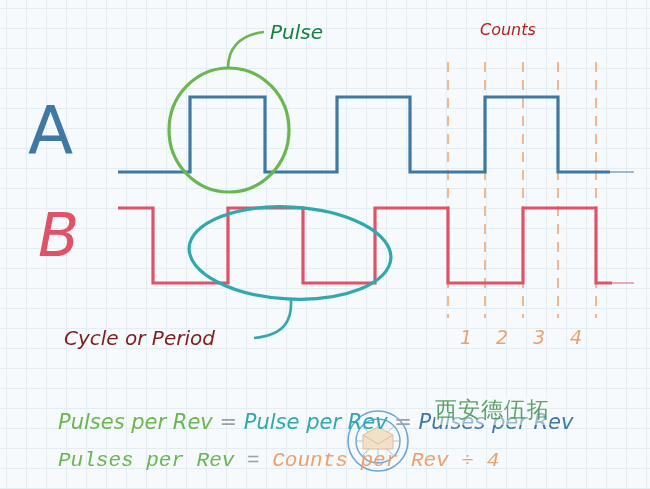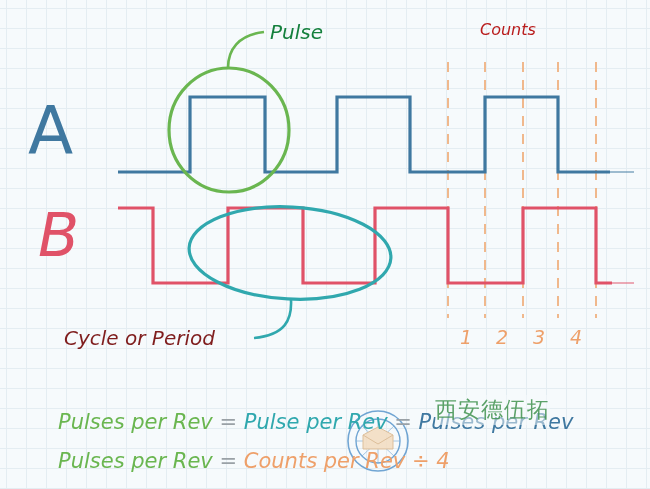--- a/index.html
+++ b/index.html
@@ -16,21 +16,21 @@
   .hand { font-family:"DejaVu Sans", sans-serif; font-style:oblique; position:absolute; white-space:nowrap; }
   svg.diagram { position:absolute; left:0; top:0; }
   .lbl-A { left:28px; top:92px; font-size:66px; color:#3f78a0; font-style:normal; }
   .lbl-B { left:38px; top:200px; font-size:60px; color:#e05268; }
   .pulse-lbl { left:270px; top:20px; font-size:20px; color:#15803d; }
   .counts-lbl { left:480px; top:20px; font-size:16px; color:#b91c1c; }
   .cycle-lbl { left:64px; top:326px; font-size:20px; color:#7f1d1d; }
   .count-num { position:absolute; top:326px; font-size:19px; color:#eea06a; font-style:oblique; }
   .formula { position:absolute; left:26px; font-size:21px; font-style:oblique; white-space:nowrap; }
   .f1 { top:410px; }
-  .f2 { top:449px; }
+  .f2 { top:449px;font-family:Liberation Mono, monospace; }
   .green { color:#6ab650;padding-left:32px; }
   .eq { color:#9aa1a6; font-style:normal; }
   .teal { color:#30a8ae; }
   .blue { color:#3f78a0; }
   .orange { color:#eea06a; }
   .wm { position:absolute; left:345px; top:393px; width:320px; height:96px; }
   .wm-cn { position:absolute; left:90px; top:2px; font-size:22px; color:#4e9a5c; letter-spacing:1px; font-family:"DejaVu Serif", serif; opacity:0.92; background:rgba(246,250,252,0.55); }
   .wm-phone { position:absolute; left:70px; top:34px; font-size:19px; color:#5a97cc; letter-spacing:1px; font-family:"DejaVu Sans Mono", monospace; opacity:0.9; }
   .wm-url { position:absolute; left:65px; top:60px; font-size:16px; color:#555; font-family:"DejaVu Sans Mono", monospace; opacity:0.85;margin-top:38px; }
 </style>

